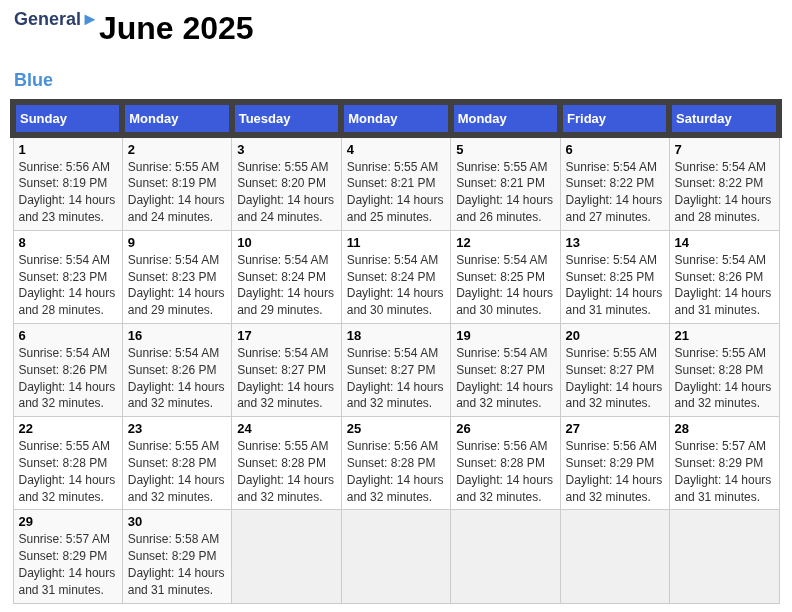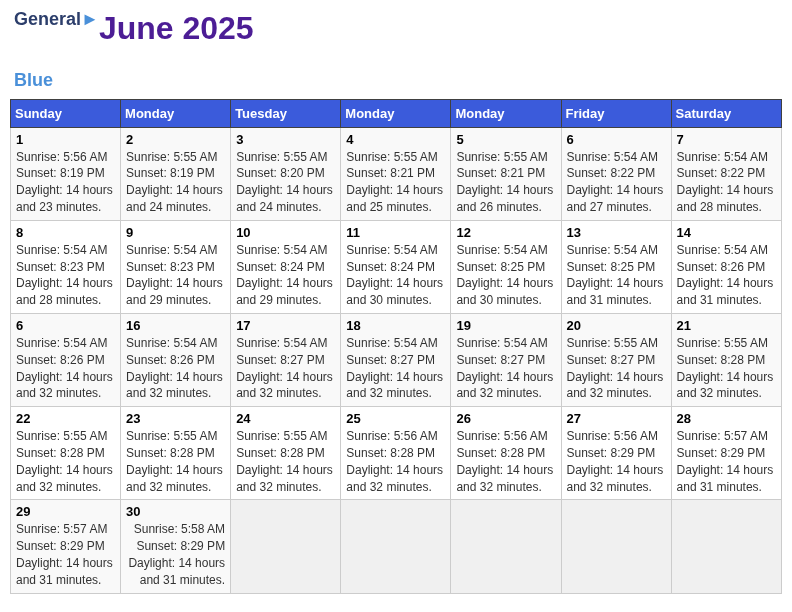--- a/index.html
+++ b/index.html
@@ -28,41 +28,41 @@
       line-height: 1.1;
     }
     .logo-text span {
       color: #4a90d9;
     }
     .title-block {
       text-align: right;
     }
     .title-block h1 {
       font-size: 32px;
-      color: #4c1d95;
+      color: #000000;
       font-weight: bold;
     }
     .title-block h2 {
       font-size: 16px;
       color: #555;
       font-weight: normal;
     }
     table {
       width: 100%;
       border-collapse: collapse;
       font-size: 11px;
     }
     thead tr th {
       background: #3b5bdb;
       color: #fff;
       padding: 6px 4px;
       text-align: left;
       font-size: 13px;
       font-weight: bold;
-      border: 1px solid #404040;
+      border: 6px solid #404040;
     }
     tbody tr td {
       border: 1px solid #ccc;
       padding: 4px 5px;
       vertical-align: top;
       width: 113px;
       background: #fff;
     }
     tbody tr:nth-child(odd) td {
       background: #f9f9f9;
@@ -292,21 +292,21 @@
       </tr>
       <tr>
         <td>
           <span class="day-num">29</span>
           <div class="day-info" style="white-space: pre-line;">Sunrise: 5:57 AM
 Sunset: 8:29 PM
 Daylight: 14 hours and 31 minutes.</div>
         </td>
         <td>
           <span class="day-num">30</span>
-          <div class="day-info" style="white-space: pre-line; text-align: right;">Sunrise: 5:58 AM
+          <div class="day-info" style="white-space: pre-line;">Sunrise: 5:58 AM
 Sunset: 8:29 PM
 Daylight: 14 hours and 31 minutes.</div>
         </td>
         <td class="empty"></td>
         <td class="empty"></td>
         <td class="empty"></td>
         <td class="empty"></td>
         <td class="empty"></td>
       </tr>
     </tbody>

